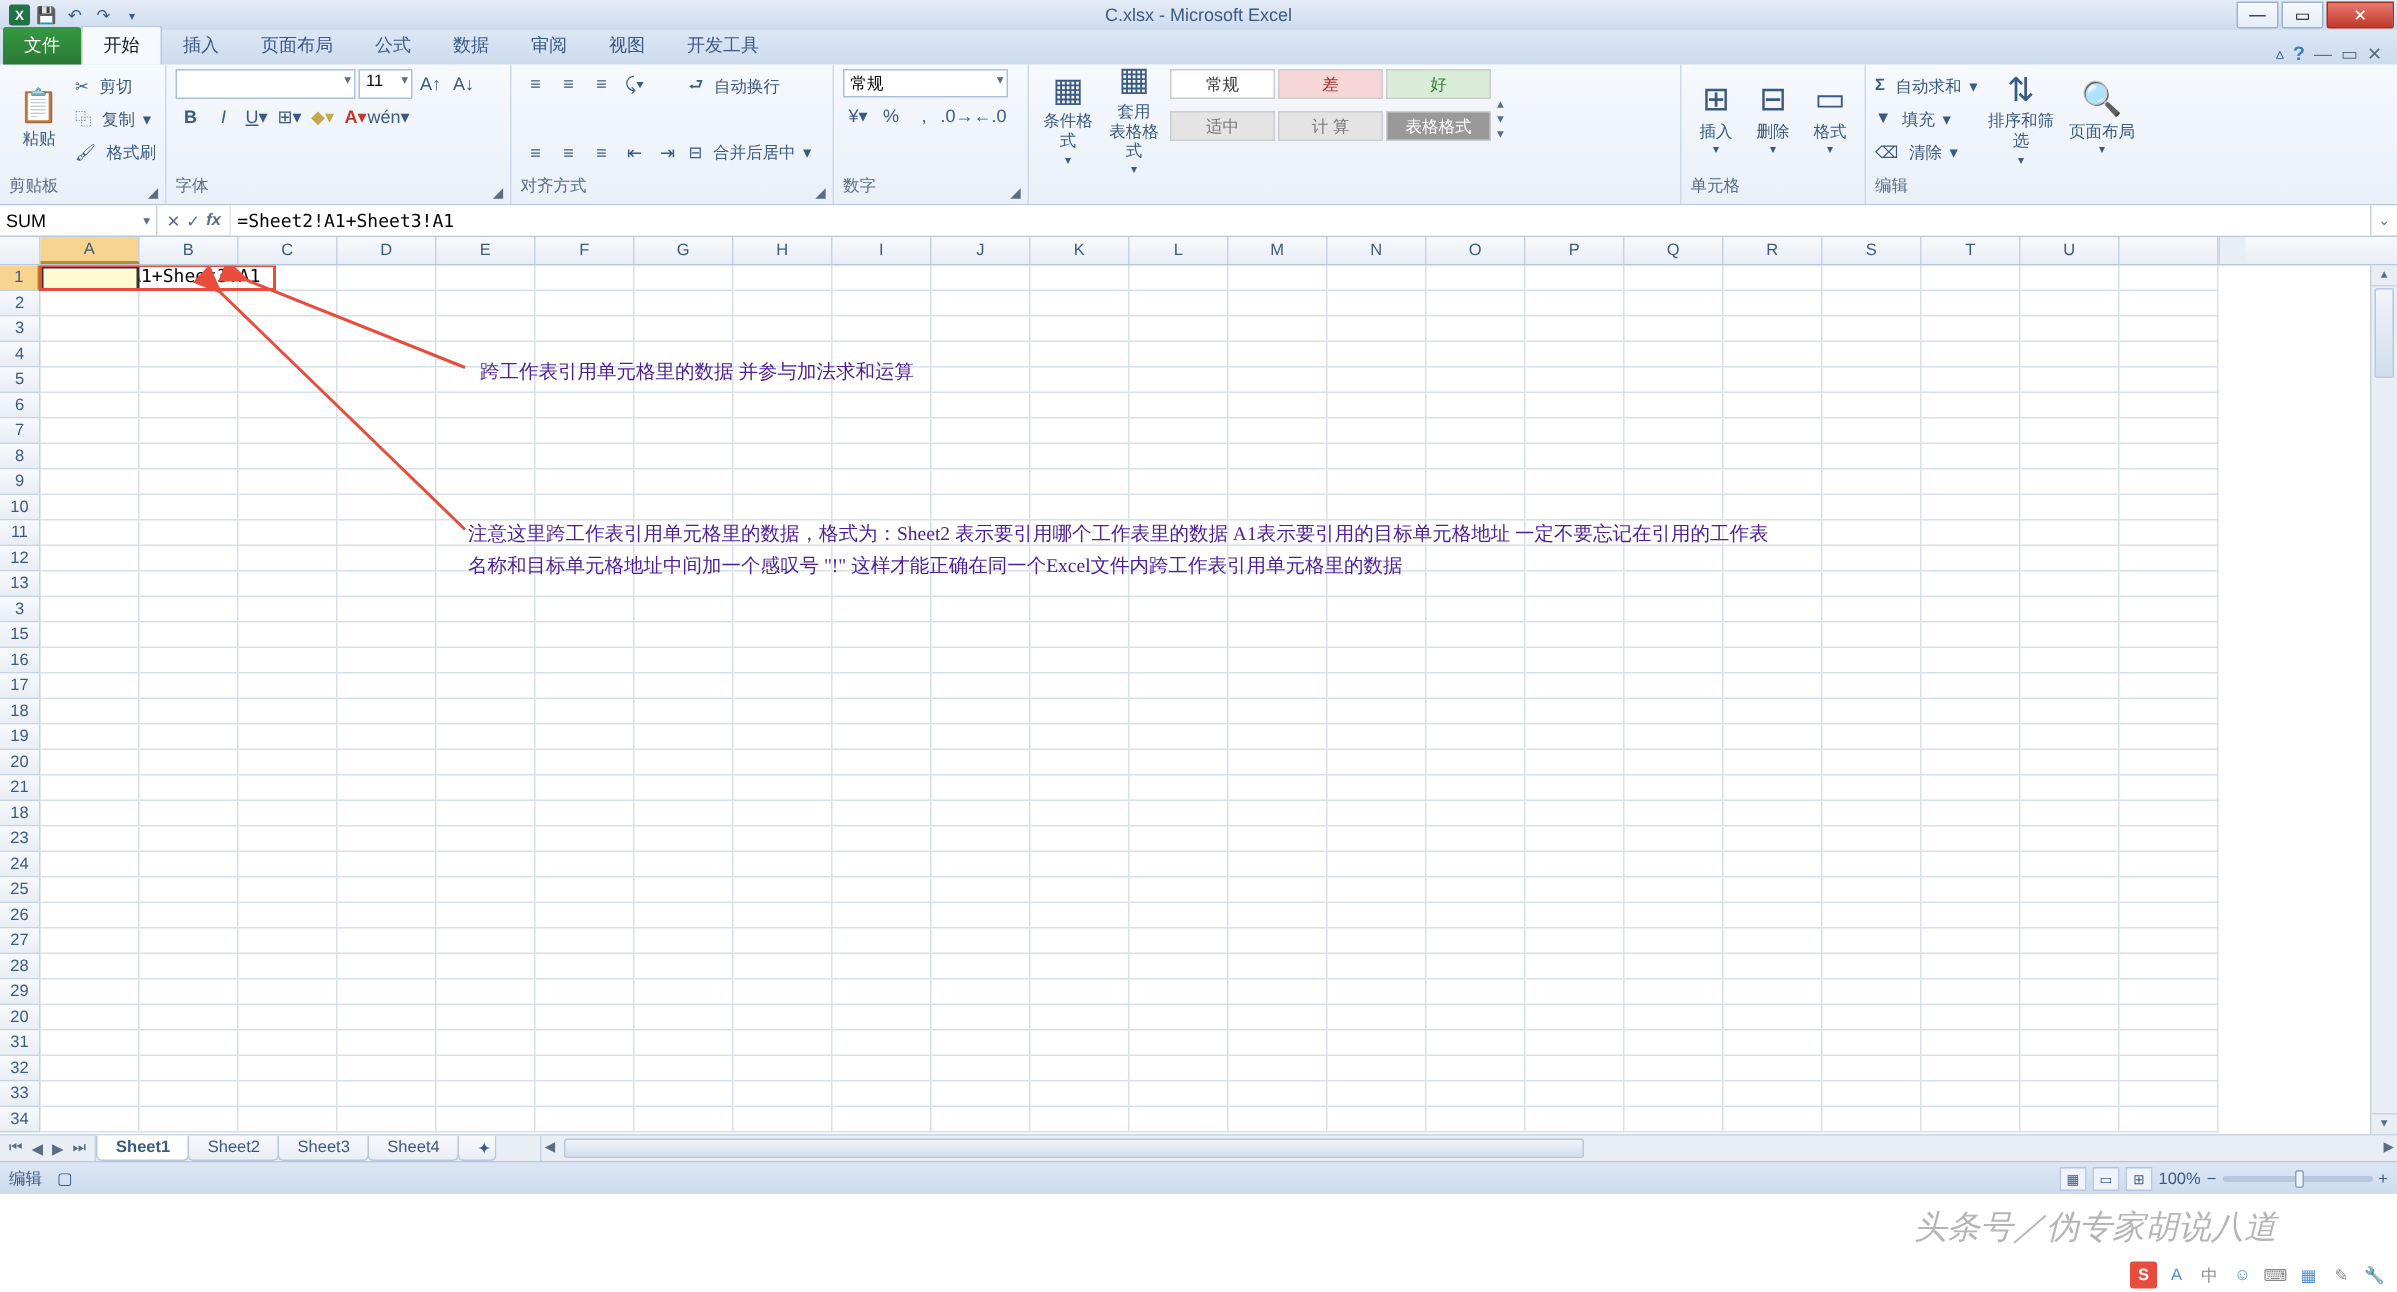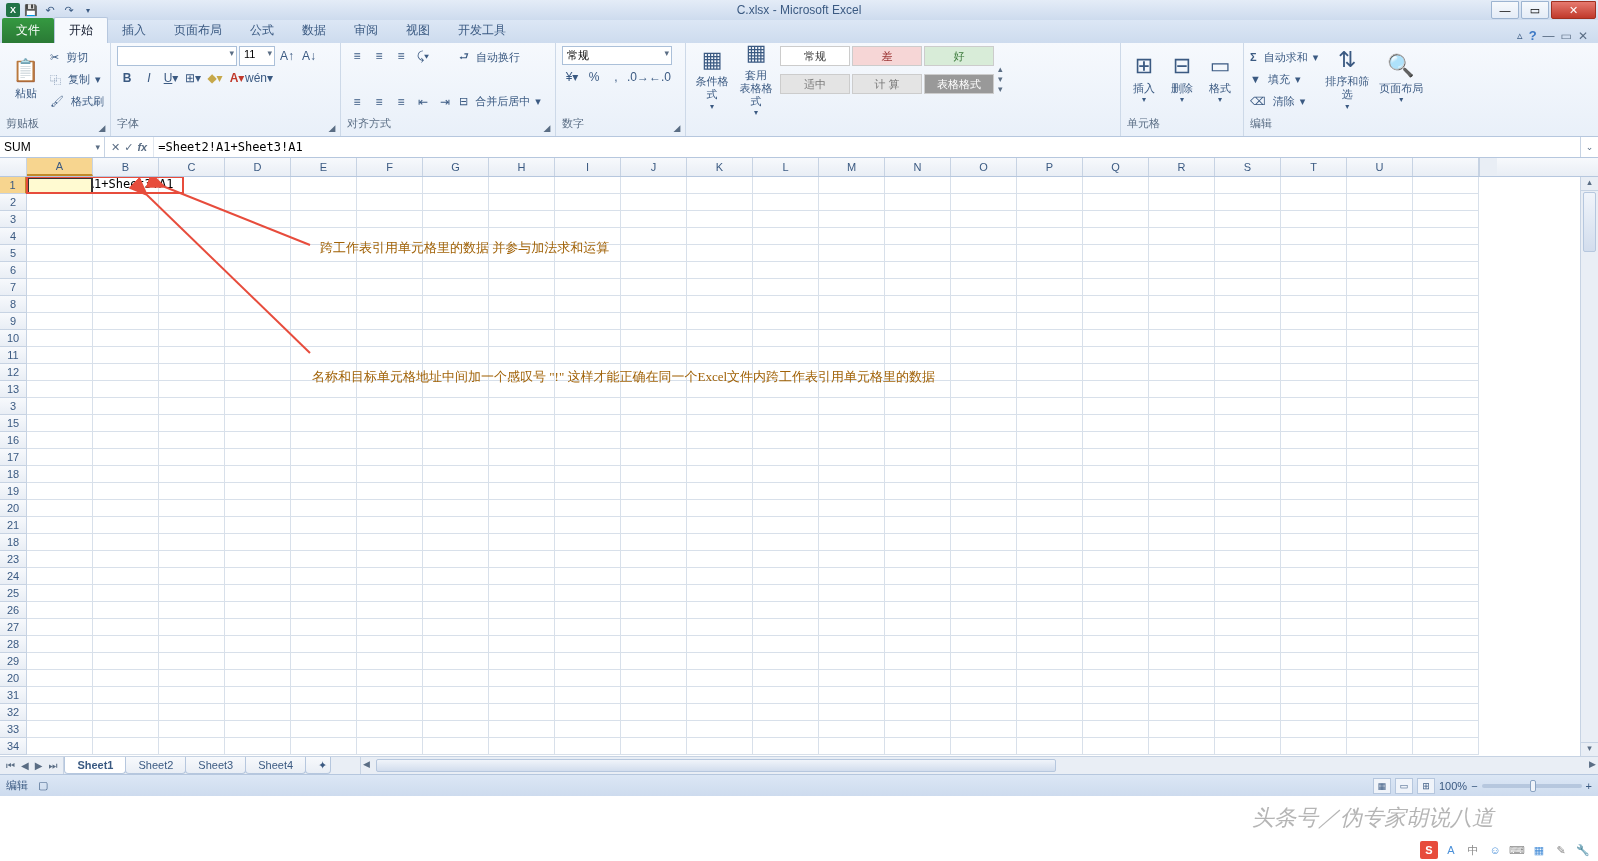--- a/index.html
+++ b/index.html
@@ -66,21 +66,21 @@
 .row-h { height: 17px; border-right: 1px solid #c7d3e3; border-bottom: 1px solid #c7d3e3; background: linear-gradient(#f7f9fc,#e9eef5); text-align: center; font-size: 11px; color: #3b5a82; line-height: 17px;}
 .row-h.sel { background: #f7d58f; border-right: 2px solid #c08a2a; }
 .cells { position: absolute; left: 27px; top: 0; right: 18px; bottom:0;}
 .cell-row { display: flex; height: 17px; }
 .cell { width: 66px; border-right: 1px solid #d8e0ea; border-bottom: 1px solid #d8e0ea; font-size: 12px; font-family: Consolas, monospace; padding: 0 2px; white-space: nowrap; overflow: visible; }
 .a1-sel { position: absolute; left: 0; top: 0; width: 66px; height: 17px; border: 2px solid #333; background: #fffad1; z-index: 2; pointer-events: none;}
 .red-box { position: absolute; left: -1px; top: -1px; width: 158px; height: 18px; border: 2px solid #e74c3c; z-index: 3; pointer-events: none;}
 .vscroll { position: absolute; right: 0; top: 0; width: 18px; height: 100%; background: #e9eef5; border-left: 1px solid #c7d3e3;}
 
 
-.annot { position: absolute; color: #a16207; font-size: 13px; white-space: nowrap; z-index: 5; font-family: SimSun, serif;}
+.annot { position: absolute; color: #4c1d95; font-size: 13px; white-space: nowrap; z-index: 5; font-family: SimSun, serif;}
 .arrow-line { position: absolute; z-index: 4; pointer-events: none;}
 
 
 .hscroll-row { height: 18px; display: flex; background: #e9eef5; border-top: 1px solid #c7d3e3;}
 .tab-nav { display: flex; align-items: center; gap: 2px; padding: 0 4px; border-right: 1px solid #c7d3e3;}
 .tab-nav span { font-size: 10px; color: #5a6d84; padding: 0 2px;}
 .sheet-tabs { display: flex; align-items: flex-end;}
 .sheet-tab { padding: 2px 12px; font-size: 11px; background: linear-gradient(#f7f9fc,#e9eef5); border: 1px solid #b6c7de; border-top: none; border-radius: 0 0 4px 4px; margin-right: -1px; color: #3b5a82;}
 .sheet-tab.active { background: #fff; font-weight: bold;}
 .new-sheet { width: 20px; text-align: center; font-size: 11px;}
@@ -88,21 +88,21 @@
 .hscroll-thumb { position: absolute; left: 15px; top: 2px; height: 13px; width: 55%; background: linear-gradient(#f0f4fa,#d2dded); border: 1px solid #b6c7de; border-radius: 2px;}
 
 
 .status-bar { height: 22px; background: linear-gradient(#dce7f5,#cddbee); border-top: 1px solid #b6c7de; display: flex; align-items: center; font-size: 11px; color: #3b5a82; padding: 0 6px; position: relative;}
 .status-right { margin-left: auto; display: flex; align-items: center; gap: 4px;}
 .zoom-slider { width: 100px; height: 4px; background: #b6c7de; position: relative; border-radius: 2px;}
 .zoom-thumb { position: absolute; left: 48px; top: -4px; width: 6px; height: 12px; background: #f0f4fa; border: 1px solid #8aa3c2; border-radius: 2px;}
 .view-btn { width: 18px; height: 16px; border: 1px solid #b6c7de; background: #f0f4fa; display: flex; align-items: center; justify-content: center; font-size: 9px;}
 
 
-.watermark { position: absolute; right: 104px; bottom: 28px; font-size: 22px; color: rgba(120,120,120,0.55); font-style: italic; font-family: "STKaiti","KaiTi",serif; z-index: 10;}
+.watermark { position: absolute; right: 80px; bottom: 28px; font-size: 22px; color: rgba(120,120,120,0.55); font-style: italic; font-family: "STKaiti","KaiTi",serif; z-index: 10;}
 .tray { position: absolute; right: 6px; bottom: 0; height: 22px; display: flex; align-items: center; gap: 4px; z-index: 11;}
 .tray-icon { width: 18px; height: 18px; display: flex; align-items: center; justify-content: center; font-size: 11px; border-radius: 2px;}
 .sogou { background: #e74c3c; color: #fff; font-weight: bold;}
 </style>
 </head>
 <body>
 
 <div class="title-bar">
   <div class="qat">
     <span class="qat-icon excel-icon">X</span>
@@ -1208,20 +1208,21 @@
   <svg class="arrow-line" style="left:0;top:0;width:100%;height:100%">
     <defs>
         <marker id="ah" markerWidth="10" markerHeight="8" refX="1" refY="4" orient="auto">
           <polygon points="10 0, 0 4, 10 8" fill="#e74c3c"></polygon>
         </marker>
       </defs>
     <line x1="310" y1="68" x2="165" y2="10" stroke="#e74c3c" stroke-width="2" marker-end="url(#ah)"></line>
     <line x1="310" y1="176" x2="147" y2="18" stroke="#e74c3c" stroke-width="2" marker-end="url(#ah)"></line>
   </svg>
   <div class="annot" style="left:320px;top:62px">跨工作表引用单元格里的数据 并参与加法求和运算</div>
+  <div class="annot" style="left:312px;top:170px">注意这里跨工作表引用单元格里的数据，格式为：Sheet2 表示要引用哪个工作表里的数据  A1表示要引用的目标单元格地址  一定不要忘记在引用的工作表</div>
   <div class="annot" style="left:312px;top:191px">名称和目标单元格地址中间加一个感叹号 "!" 这样才能正确在同一个Excel文件内跨工作表引用单元格里的数据</div>
 </div>
 
 <div class="hscroll-row">
   <div class="tab-nav">
     <span>⏮</span>
     <span>◀</span>
     <span>▶</span>
     <span>⏭</span>
   </div>

